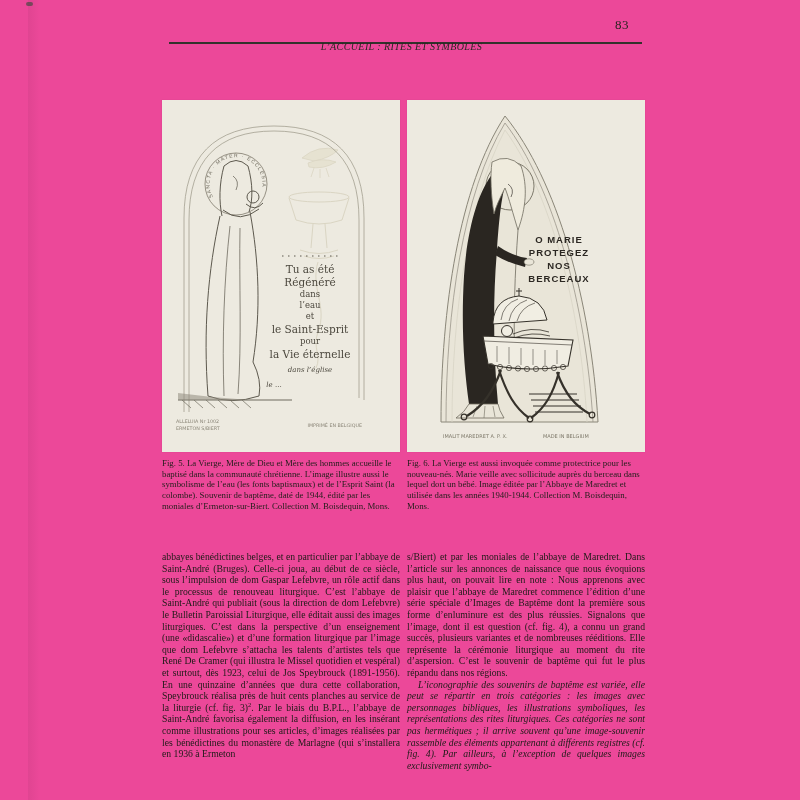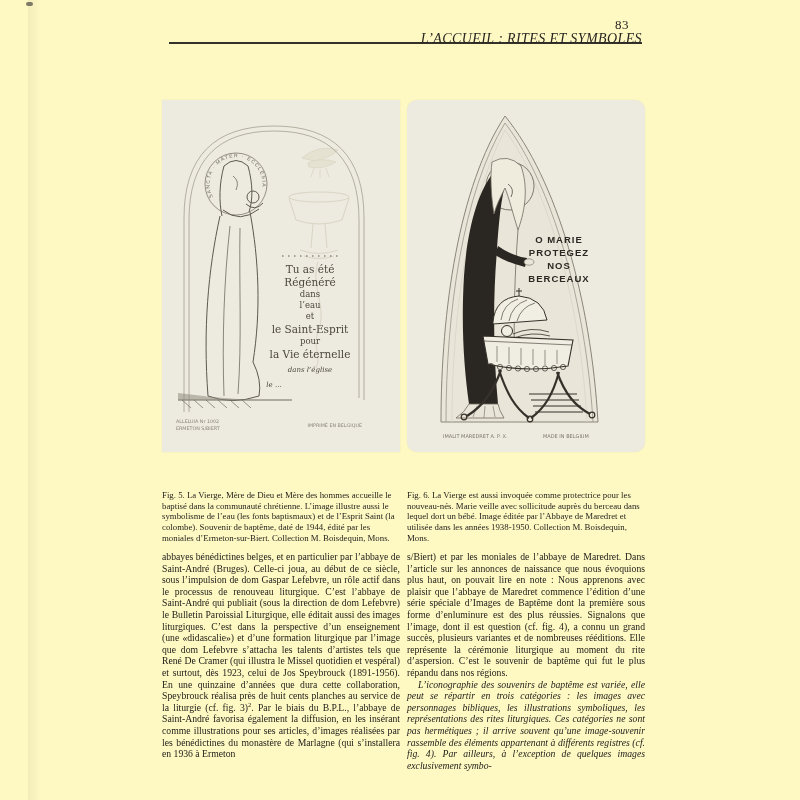--- a/index.html
+++ b/index.html
@@ -1,32 +1,32 @@
 <!DOCTYPE html>
 <html><head>
 <meta charset="utf-8">
 <style>
   html,body{margin:0;padding:0;background:#ffffff;}
-  .sheet{position:relative;width:800px;height:800px;background:#fef9c3;overflow:hidden;
+  .sheet{position:relative;width:800px;height:800px;background:#ec4899;overflow:hidden;
          font-family:"Liberation Serif",serif;color:#1d1b17;}
   .edge-shadow{position:absolute;left:28px;top:0;width:12px;height:800px;
          background:linear-gradient(90deg,rgba(0,0,0,.05),rgba(0,0,0,0));}
   .corner-mark{position:absolute;left:26px;top:2px;width:7px;height:4px;background:#4a4845;
          border-radius:2px;opacity:.7;}
   .pagenum{position:absolute;top:17px;left:161px;width:468px;text-align:right;
          font-size:13px;letter-spacing:.5px;color:#26231e;}
   .rule{position:absolute;top:42px;left:169px;width:473px;height:2px;background:#34312b;}
-  .runhead{position:absolute;top:31px;left:161px;width:481px;text-align:right;
-         font-style:italic;font-size:14px;letter-spacing:.4px;color:#2a2722;}
+  .runhead{position:absolute;top:41px;left:161px;width:481px;text-align:center;
+         font-style:italic;font-size:10px;letter-spacing:.4px;color:#2a2722;}
   .card{position:absolute;top:100px;width:238px;height:352px;background:#edeae0;
          box-shadow:0 0 0 .5px rgba(0,0,0,.04);}
-  #card5{left:162px;} #card6{left:407px;border-radius:10px;}
+  #card5{left:162px;} #card6{left:407px;}
   .card svg{display:block;width:238px;height:352px;}
   .caption{position:absolute;top:458px;width:241px;font-size:8.8px;line-height:10.7px;
-         color:#211e1a;margin-top:32px;}
+         color:#211e1a;}
   #cap5{left:162px;} #cap6{left:407px;}
   .cols{position:absolute;top:551px;left:162px;width:483px;display:flex;gap:7px;}
   .col{width:238px;text-align:justify;font-size:9.7px;line-height:11.6px;color:#1d1b17;}
   .col p{margin:0;}
   .col .it{}
   .col sup{font-size:6.5px;line-height:0;vertical-align:super;}
   .col .indent{text-indent:11px;font-style:italic;}
 </style>
 </head>
 <body>
@@ -170,21 +170,21 @@
       </g>
 
       <g font-family="DejaVu Sans, sans-serif" fill="#7d7869" font-size="5">
         <text x="36" y="338">IMALIT MAREDRET A. P. X.</text>
         <text x="136" y="338">MADE IN BELGIUM</text>
       </g>
     </svg>
   </div>
 
   <div class="caption" id="cap5">Fig. 5. La Vierge, Mère de Dieu et Mère des hommes accueille le baptisé dans la communauté chrétienne. L’image illustre aussi le symbolisme de l’eau (les fonts baptismaux) et de l’Esprit Saint (la colombe). Souvenir de baptême, daté de 1944, édité par les moniales d’Ermeton-sur-Biert. Collection M. Boisdequin, Mons.</div>
-  <div class="caption" id="cap6">Fig. 6. La Vierge est aussi invoquée comme protectrice pour les nouveau-nés. Marie veille avec sollicitude auprès du berceau dans lequel dort un bébé. Image éditée par l’Abbaye de Maredret et utilisée dans les années 1938-1950. Collection M. Boisdequin, Mons.</div>
+  <div class="caption" id="cap6">Fig. 6. La Vierge est aussi invoquée comme protectrice pour les nouveau-nés. Marie veille avec sollicitude auprès du berceau dans lequel dort un bébé. Image éditée par l’Abbaye de Maredret et utilisée dans les années 1940-1944. Collection M. Boisdequin, Mons.</div>
 
   <div class="cols">
     <div class="col">
       <p><span>abbayes bénédictines belges, et en particulier par l’abbaye de Saint-André (Bruges). Celle-ci joua, au début de ce siècle, sous l’impulsion de dom Gaspar Lefebvre, un rôle actif dans le processus de renouveau liturgique. C’est l’abbaye de Saint-André qui publiait (sous la direction de dom Lefebvre) le </span><span class="it">Bulletin Paroissial Liturgique,</span><span> elle éditait aussi des </span><span class="it">images liturgiques.</span><span> C’est dans la perspective d’un enseignement (une «didascalie») et d’une formation liturgique par l’image que dom Lefebvre s’attacha les talents d’artistes tels que René De Cramer (qui illustra le </span><span class="it">Missel quotidien et vespéral</span><span>) et surtout, dès 1923, celui de Jos Speybrouck (1891-1956). En une quinzaine d’années que dura cette collaboration, Speybrouck réalisa près de huit cents planches au service de la liturgie (cf. fig. 3)</span><sup>2</sup><span>. Par le biais du B.P.L., l’abbaye de Saint-André favorisa également la diffusion, en les insérant comme illustrations pour ses articles, d’images réalisées par les bénédictines du monastère de Marlagne (qui s’installera en 1936 à Ermeton</span></p>
     </div>
     <div class="col">
       <p><span>s/Biert) et par les moniales de l’abbaye de Maredret. Dans l’article sur les annonces de naissance que nous évoquions plus haut, on pouvait lire en note : </span><span class="it">Nous apprenons avec plaisir que l’abbaye de Maredret commence l’édition d’une série spéciale d’Images de Baptême dont la première sous forme d’enluminure est des plus réussies.</span><span> Signalons que l’image, dont il est question (cf. fig. 4), a connu un grand succès, plusieurs variantes et de nombreuses rééditions. Elle représente la cérémonie liturgique au moment du rite d’aspersion. C’est le souvenir de baptême qui fut le plus répandu dans nos régions.</span></p>
       <p class="indent">L’iconographie des souvenirs de baptême est variée, elle peut se répartir en trois catégories : les images avec personnages bibliques, les illustrations symboliques, les représentations des rites liturgiques. Ces catégories ne sont pas hermétiques ; il arrive souvent qu’une image-souvenir rassemble des éléments appartenant à différents registres (cf. fig. 4). Par ailleurs, à l’exception de quelques images exclusivement symbo-</p>
     </div>
   </div>

